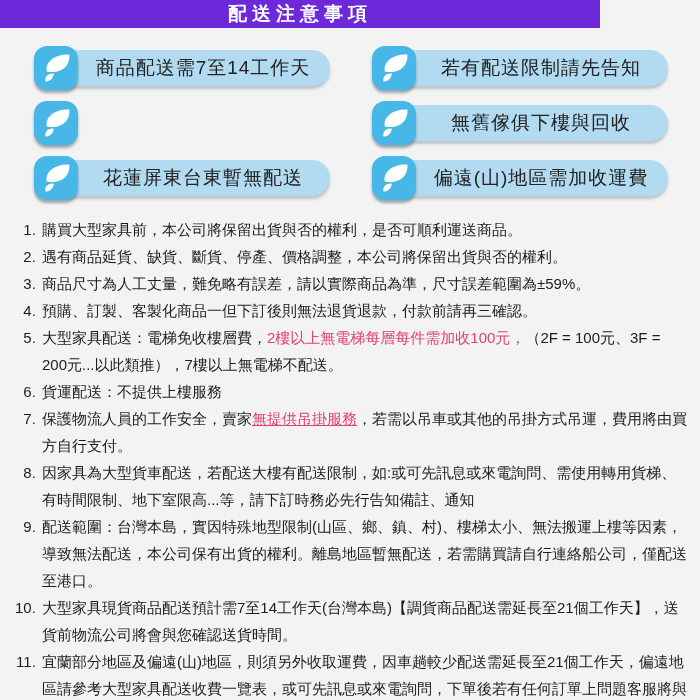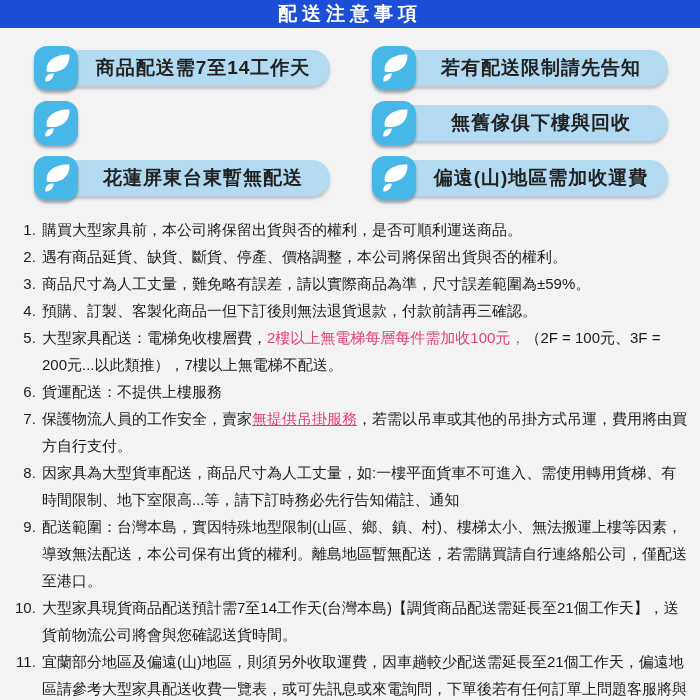--- a/index.html
+++ b/index.html
@@ -7,23 +7,23 @@
     width: 700px;
     font-family: "Liberation Sans", "DejaVu Sans", sans-serif;
   }
   body {
     height: 700px;
     background: #f3f3f3;
     overflow: hidden;
   }
   
   .titlebar {
-    width: 700px;
+    width: 600px;
     height: 28px;
-    background: #1d4ed8;
+    background: #6d28d9;
     display: flex;
     align-items: center;
     justify-content: center;
   }
   .titlebar h1 {
     color: #ffffff;
     font-size: 19px;
     font-weight: bold;
     letter-spacing: 5px;
     line-height: 28px;
@@ -64,21 +64,21 @@
     flex: 1;
     background: #b2dbf2;
     border-radius: 18px;
     display: flex;
     align-items: center;
     justify-content: center;
     padding-left: 32px;
     padding-right: 8px;
     box-shadow: 0 3px 3px rgba(90, 110, 125, 0.35);
     font-size: 19px;
-    font-weight: bold;
+    font-weight: normal;
     color: #222222;
     letter-spacing: 1px;
     white-space: nowrap;
   }
   
   .notes {
     margin: 16px 12px 0 0;
     padding-left: 40px;
     list-style: decimal outside;
     color: #1c1c1c;
@@ -162,18 +162,18 @@
 </section>
 
 <ol class="notes">
   <li><span>購買大型家具前，本公司將保留出貨與否的權利，是否可順利運送商品。</span><span class="pink"></span><span></span></li>
   <li><span>遇有商品延貨、缺貨、斷貨、停產、價格調整，本公司將保留出貨與否的權利。</span><span class="pink"></span><span></span></li>
   <li><span>商品尺寸為人工丈量，難免略有誤差，請以實際商品為準，尺寸誤差範圍為±59%。</span><span class="pink"></span><span></span></li>
   <li><span>預購、訂製、客製化商品一但下訂後則無法退貨退款，付款前請再三確認。</span><span class="pink"></span><span></span></li>
   <li><span>大型家具配送：電梯免收樓層費，</span><span class="pink">2樓以上無電梯每層每件需加收100元，</span><span>（2F = 100元、3F = 200元...以此類推），7樓以上無電梯不配送。</span></li>
   <li><span>貨運配送：不提供上樓服務</span><span class="pink"></span><span></span></li>
   <li><span>保護物流人員的工作安全，賣家</span><span class="pink underline">無提供吊掛服務</span><span>，若需以吊車或其他的吊掛方式吊運，費用將由買方自行支付。</span></li>
-  <li><span>因家具為大型貨車配送，商品尺寸為人工丈量，如:一樓平面貨車不可進入、需使用轉用貨梯、有時間限制、地下室限高...等，請下訂時務必先行告知備註、通知</span><span class="pink"></span><span></span></li>
+  <li><span>因家具為大型貨車配送，若配送大樓有配送限制，如:或可先訊息或來電詢問、需使用轉用貨梯、有時間限制、地下室限高...等，請下訂時務必先行告知備註、通知</span><span class="pink"></span><span></span></li>
   <li><span>配送範圍：台灣本島，實因特殊地型限制(山區、鄉、鎮、村)、樓梯太小、無法搬運上樓等因素，導致無法配送，本公司保有出貨的權利。離島地區暫無配送，若需購買請自行連絡船公司，僅配送至港口。</span><span class="pink"></span><span></span></li>
   <li><span>大型家具現貨商品配送預計需7至14工作天(台灣本島)【調貨商品配送需延長至21個工作天】，送貨前物流公司將會與您確認送貨時間。</span><span class="pink"></span><span></span></li>
   <li><span>宜蘭部分地區及偏遠(山)地區，則須另外收取運費，因車趟較少配送需延長至21個工作天，偏遠地區請參考大型家具配送收費一覽表，或可先訊息或來電詢問，下單後若有任何訂單上問題客服將與您聯繫。花蓮、屏東、台東全區暫無配送。</span><span class="pink"></span><span></span></li>
 
 </ol>
 
 </body></html>

